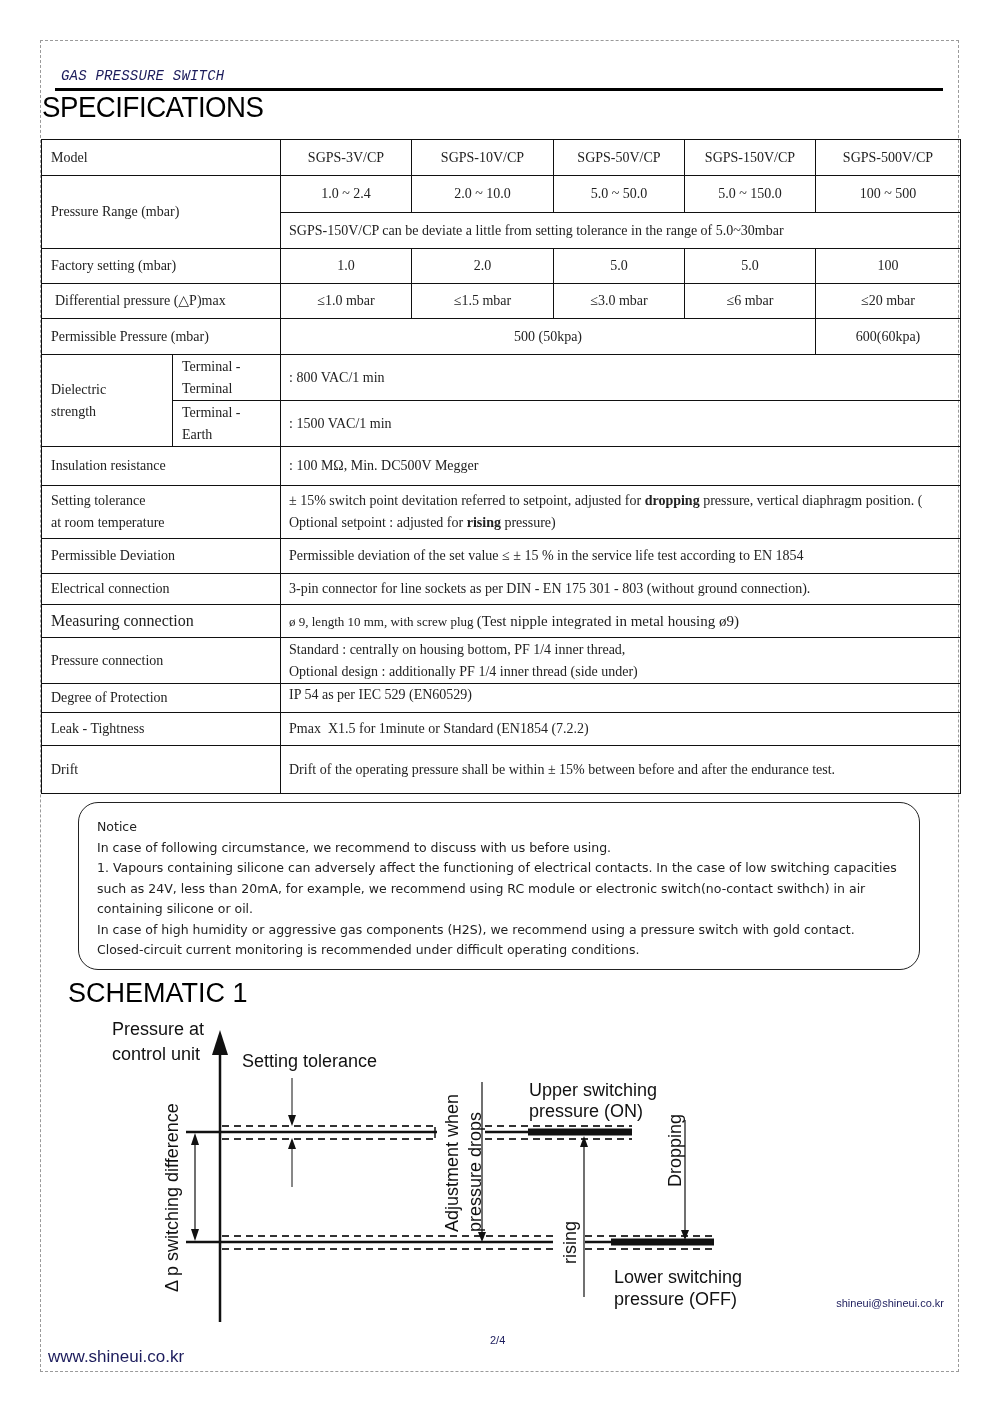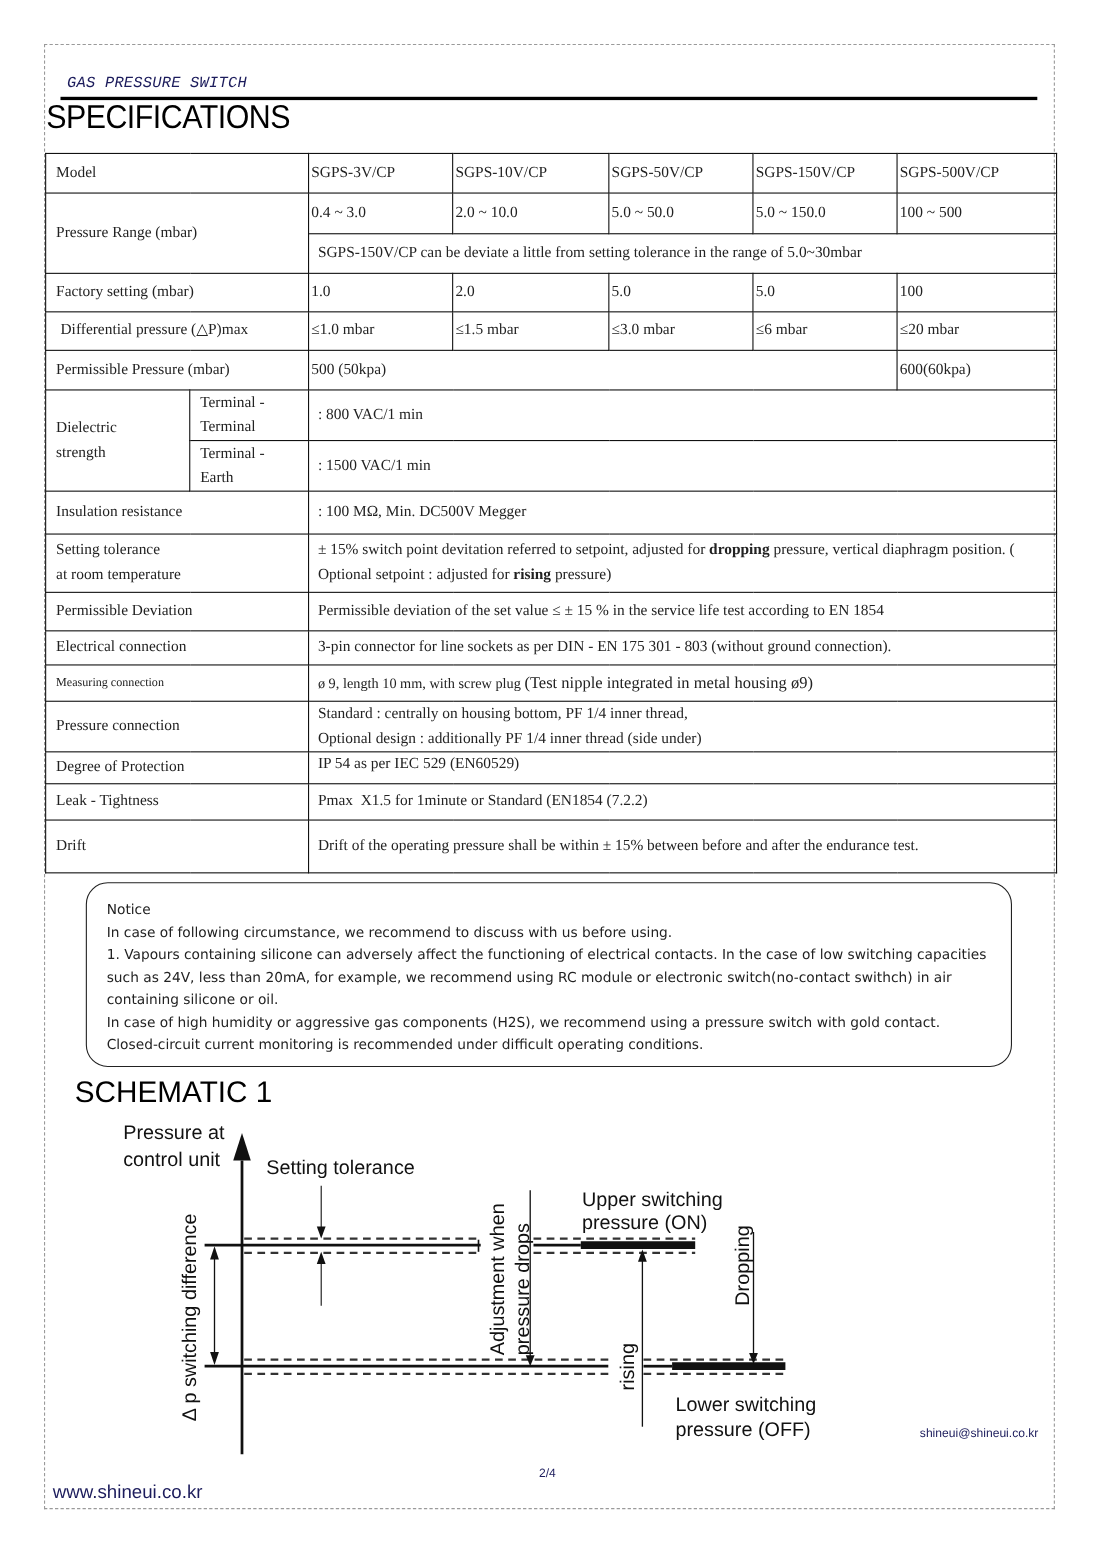--- a/index.html
+++ b/index.html
@@ -9,21 +9,21 @@
                  border: 1px dashed #9a9a9a; box-sizing: border-box; }
   .doc-subtitle { position: absolute; left: 61px; top: 68px; font-family: Liberation Mono, monospace;
                   font-style: italic; font-size: 14px; color: #1c1c5c; letter-spacing: 0.2px; }
   .header-rule { position: absolute; left: 55px; top: 88px; width: 888px; height: 3px; background: #000; }
   .doc-title { position: absolute; left: 42px; top: 90px; font-family: "Liberation Sans", sans-serif;
                font-size: 30px; color: #000; letter-spacing: -0.5px; transform: scaleX(0.92); transform-origin: left top; }
 
   table.spec { position: absolute; left: 41px; top: 139px; width: 919px; border-collapse: collapse;
                font-family: Liberation Serif, serif; font-size: 14px; color: #222; table-layout: fixed; }
   table.spec td { border: 1.5px solid #111; padding: 0 9px; vertical-align: middle; line-height: 22px; }
-  table.spec td.c { text-align: left; padding: 0 2px; }
+  table.spec td.c { text-align: center; padding: 0 2px; }
   table.spec td.lbl { white-space: nowrap; }
   .thick-top td { border-top-width: 3px; }
   .val-cell { padding-left: 8px !important; }
 
   .notice-box { position: absolute; left: 78px; top: 802px; width: 842px; height: 168px;
                 border: 1.5px solid #222; border-radius: 20px; box-sizing: border-box;
                 padding: 14px 18px; font-size: 12.5px; line-height: 20.5px; color: #222; }
   .notice-box div { white-space: nowrap; }
 
   .schematic-title { position: absolute; left: 68px; top: 978px; font-family: "Liberation Sans", sans-serif;
@@ -62,21 +62,21 @@
       <tr style="height:36px">
     <td colspan="2" class="lbl">Model</td>
     <td class="c">SGPS-3V/CP</td>
     <td class="c">SGPS-10V/CP</td>
     <td class="c">SGPS-50V/CP</td>
     <td class="c">SGPS-150V/CP</td>
     <td class="c">SGPS-500V/CP</td>
   </tr>
   <tr style="height:37px" class="thick-top">
     <td colspan="2" rowspan="2" class="lbl">Pressure Range (mbar)</td>
-    <td class="c">0.4 ~ 3.0</td>
+    <td class="c">1.0 ~ 2.4</td>
     <td class="c">2.0 ~ 10.0</td>
     <td class="c">5.0 ~ 50.0</td>
     <td class="c">5.0 ~ 150.0</td>
     <td class="c">100 ~ 500</td>
   </tr>
   <tr style="height:36px">
     <td colspan="5" class="val-cell">SGPS-150V/CP can be deviate a little from setting tolerance in the range of 5.0~30mbar</td>
   </tr>
   <tr style="height:35px">
     <td colspan="2" class="lbl">Factory setting (mbar)</td>
@@ -130,21 +130,21 @@
   </tr>
   <tr style="height:35px">
     <td colspan="2" class="lbl">Permissible Deviation</td>
     <td colspan="5" class="val-cell">Permissible deviation of the set value ≤ ± 15 % in the service life test according to EN 1854</td>
   </tr>
   <tr style="height:31px">
     <td colspan="2" class="lbl">Electrical connection</td>
     <td colspan="5" class="val-cell">3-pin connector for line sockets as per DIN - EN 175 301 - 803 (without ground connection).</td>
   </tr>
   <tr style="height:33px">
-    <td colspan="2" class="lbl" style="font-size:11px">Measuring connection</td>
+    <td colspan="2" class="lbl" style="font-size:16px">Measuring connection</td>
     <td colspan="5" class="val-cell"><span style="font-size:13px">ø 9, length 10 mm, with screw plug </span><span style="font-size:15px">(Test nipple integrated in metal housing ø9)</span></td>
   </tr>
   <tr style="height:46px">
     <td colspan="2" class="lbl">Pressure connection</td>
     <td colspan="5" class="val-cell">
       <div>Standard : centrally on housing bottom, PF 1/4 inner thread,</div>
       <div>Optional design : additionally PF 1/4 inner thread (side under)</div>
     </td>
   </tr>
   <tr style="height:29px">

